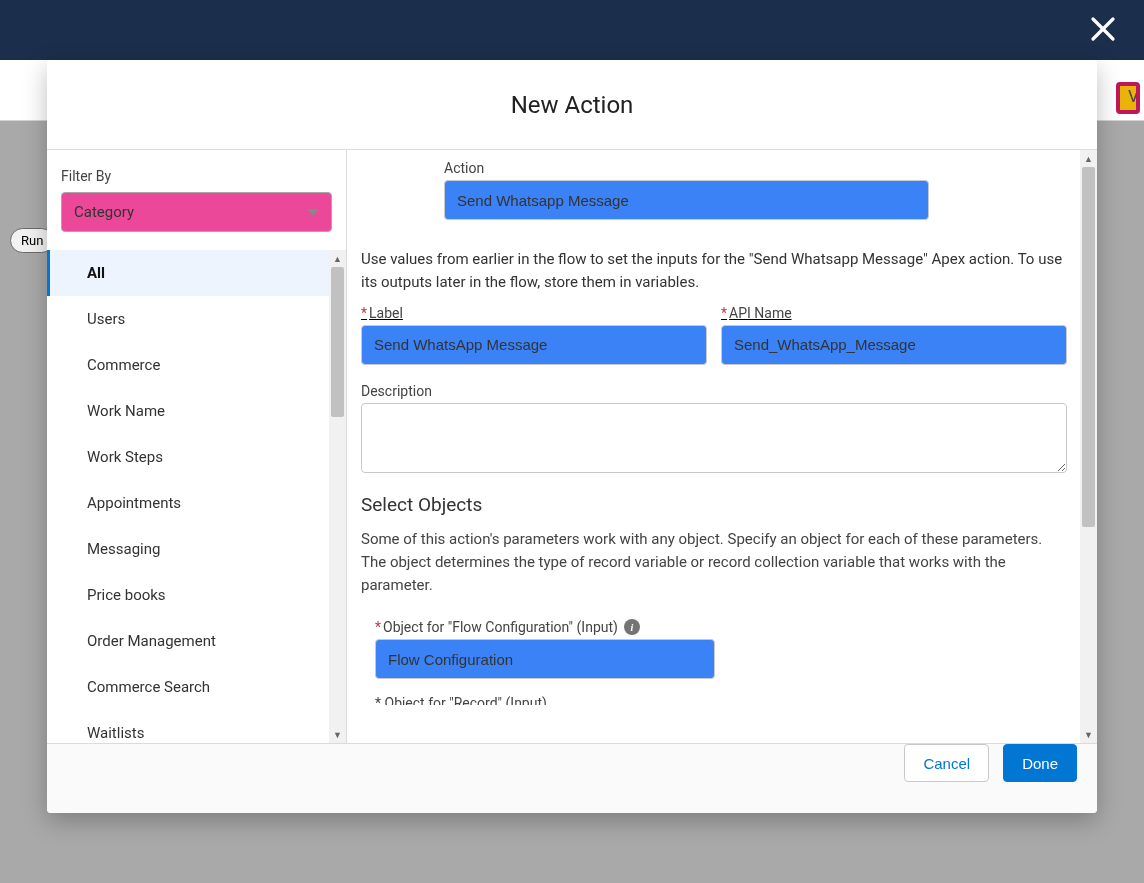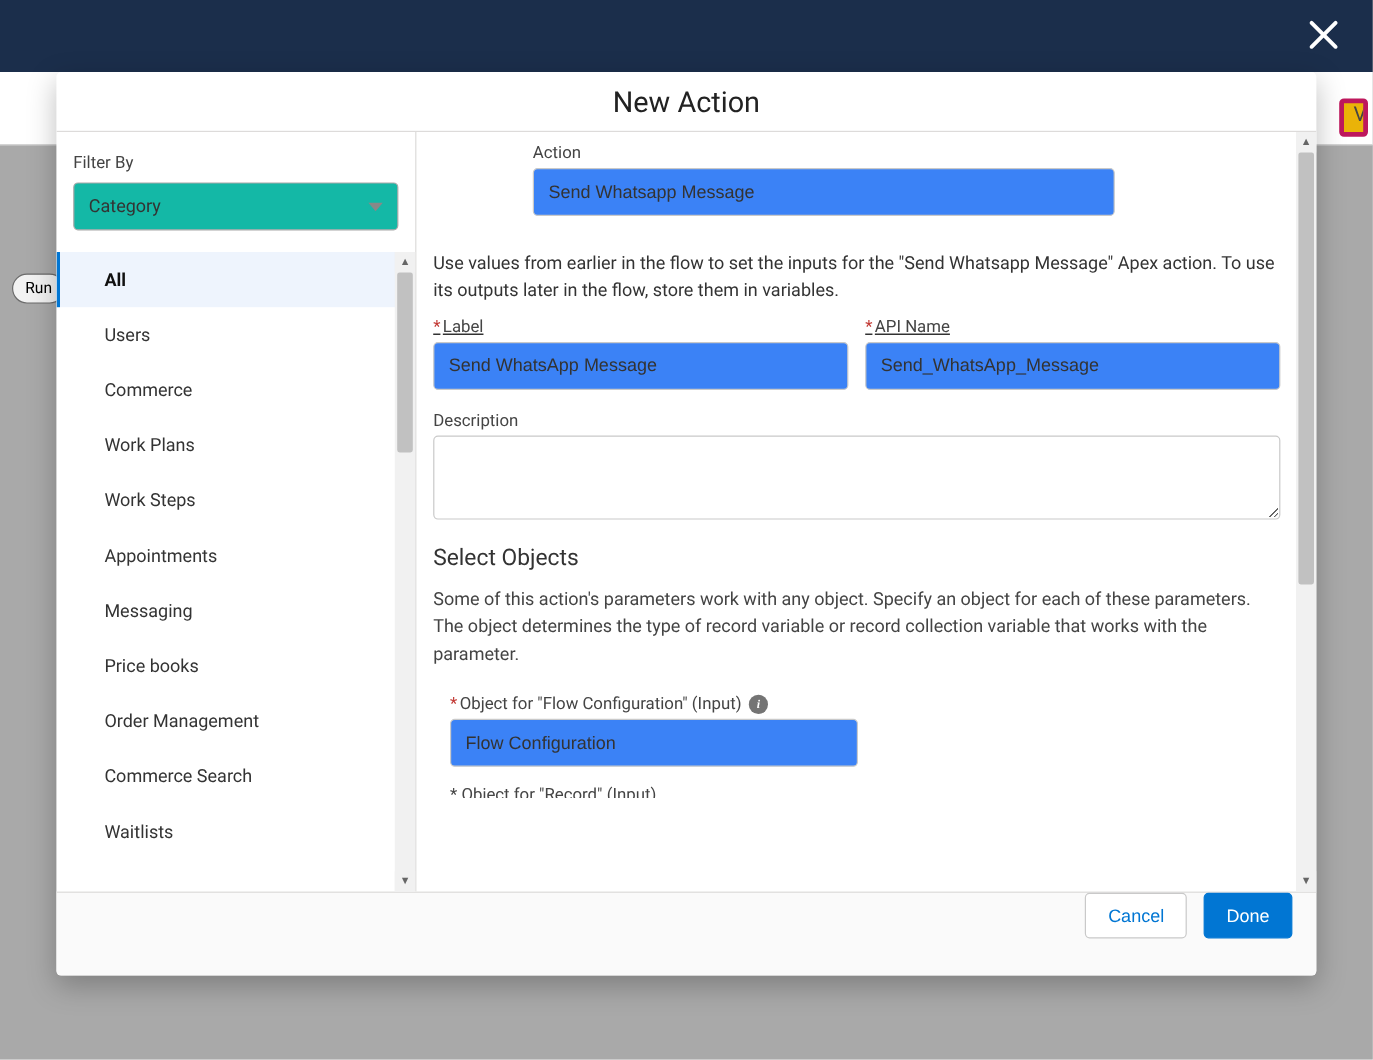--- a/index.html
+++ b/index.html
@@ -71,21 +71,21 @@
     background: #fff;
     border-radius: 4px;
     box-shadow: 0 8px 24px rgba(0,0,0,0.25);
     display: flex;
     flex-direction: column;
     overflow: hidden;
     z-index: 20;
   }
 
   .modal-header {
-    height: 50px;
+    height: 90px;
     border-bottom: 1px solid #dddbda;
     display: flex;
     align-items: center;
     justify-content: center;
   }
   .modal-title {
     font-size: 24px;
     font-weight: 400;
     color: #222;
   }
@@ -114,21 +114,21 @@
     height: 40px;
     border: 1px solid #a8a8a8;
     border-radius: 4px;
     display: flex;
     align-items: center;
     justify-content: space-between;
     padding: 0 12px;
     font-size: 15px;
     color: #333;
     cursor: pointer;
-    background: #14b8a6;
+    background: #ec4899;
   }
   .filter-select .chev {
     width: 0; height: 0;
     border-left: 6px solid transparent;
     border-right: 6px solid transparent;
     border-top: 7px solid #888;
   }
 
   .cat-list-wrapper {
     flex: 1;
@@ -381,21 +381,21 @@
       <div class="filter-select">
         <span>Category</span>
         <span class="chev"></span>
       </div>
 
       <div class="cat-list-wrapper">
         <div class="cat-list">
           <div class="cat-item active">All</div>
           <div class="cat-item">Users</div>
           <div class="cat-item">Commerce</div>
-          <div class="cat-item">Work Plans</div>
+          <div class="cat-item">Work Name</div>
           <div class="cat-item">Work Steps</div>
           <div class="cat-item">Appointments</div>
           <div class="cat-item">Messaging</div>
           <div class="cat-item">Price books</div>
           <div class="cat-item">Order Management</div>
           <div class="cat-item">Commerce Search</div>
           <div class="cat-item">Waitlists</div>
         </div>
         <div class="cat-scrollbar">
           <div class="arrow up">▲</div>

